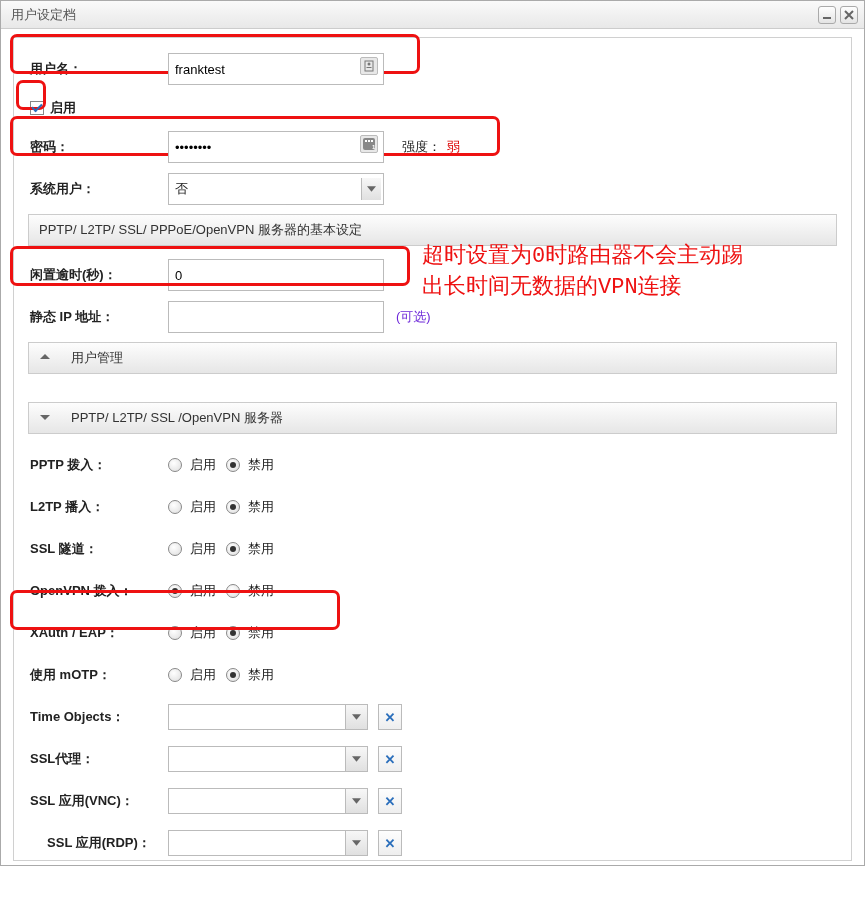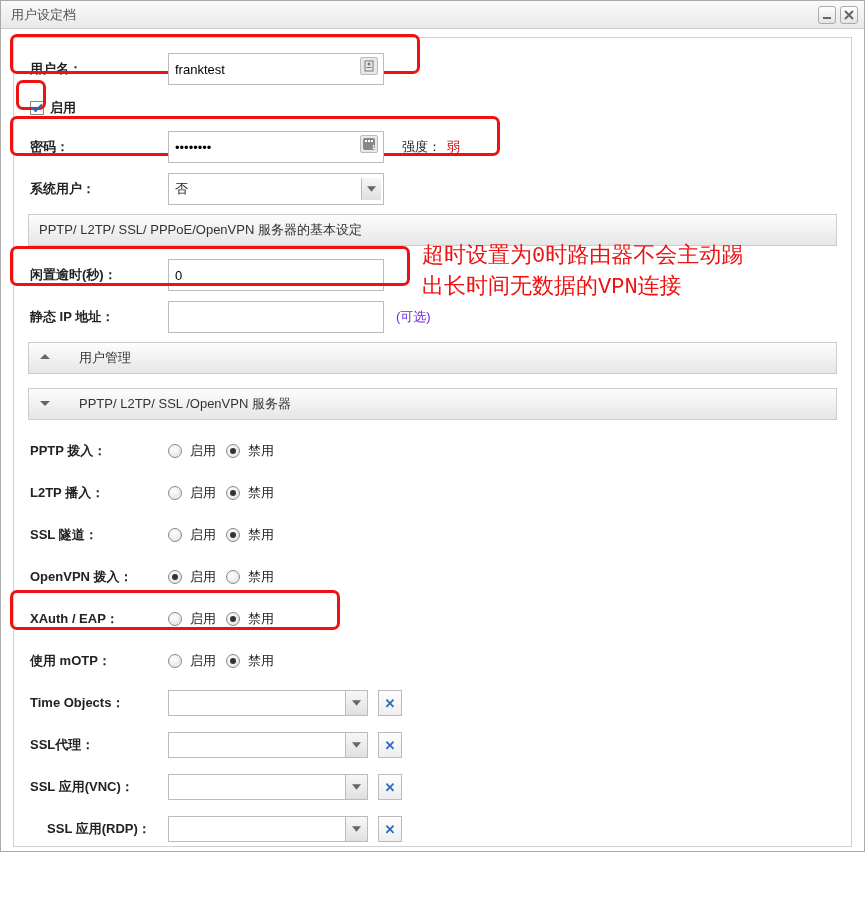--- a/index.html
+++ b/index.html
@@ -135,21 +135,21 @@
     margin-bottom: 12px;
   }
   .accordion {
     background: linear-gradient(to bottom, #fdfdfd, #e6e6e6);
     border: 1px solid #ccc;
     padding: 6px 10px;
     font-size: 13px;
     color: #333;
     display: flex;
     align-items: center;
-    gap: 28px;
+    gap: 20px;
     cursor: pointer;
     margin-top: 6px;
   }
   .accordion .acc-icon svg { width: 12px; height: 12px; fill: #666; }
 
   .radio {
     width: 14px; height: 14px;
     border: 1px solid #888;
     border-radius: 50%;
     background: radial-gradient(circle at 40% 35%, #fff, #ddd);
@@ -320,21 +320,21 @@
         </div>
       </div>
 
       <div class="accordion">
         <span class="acc-icon"><svg viewBox="0 0 12 12">
               <path d="M1 8 L6 3 L11 8 Z"></path>
             </svg></span>
         <span>用户管理</span>
       </div>
 
-      <div class="accordion" style="margin-top:14px;margin-bottom:14px;">
+      <div class="accordion" style="margin-top:28px;margin-bottom:14px;">
         <span class="acc-icon"><svg viewBox="0 0 12 12">
               <path d="M1 4 L6 9 L11 4 Z"></path>
             </svg></span>
         <span>PPTP/ L2TP/ SSL /OpenVPN 服务器</span>
       </div>
 
       <div class="row radio-row">
         <div class="lbl">PPTP 拨入：</div>
         <div class="ctrl">
           <span class="radio-pair">

